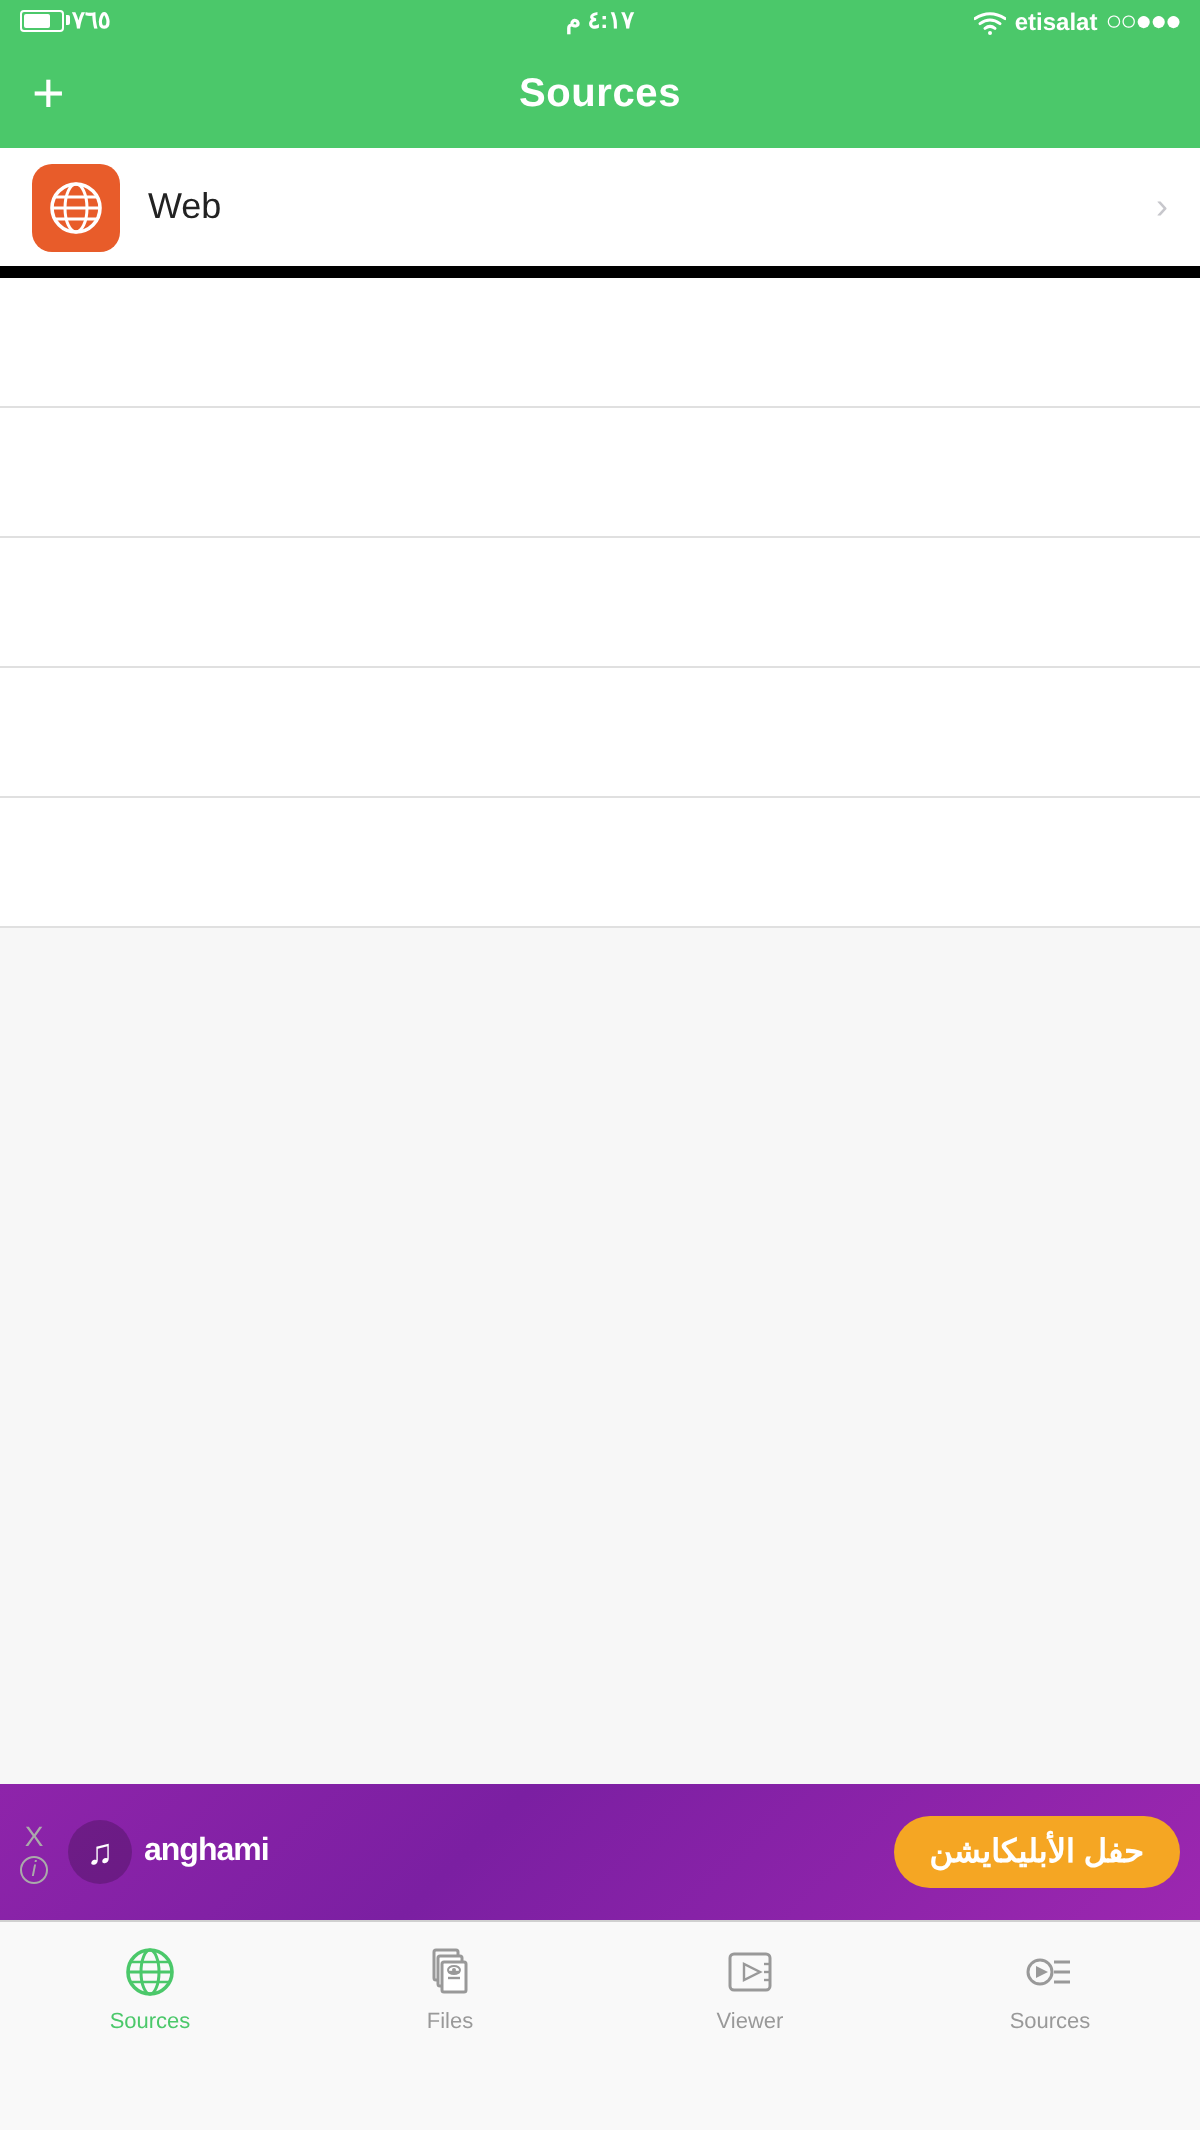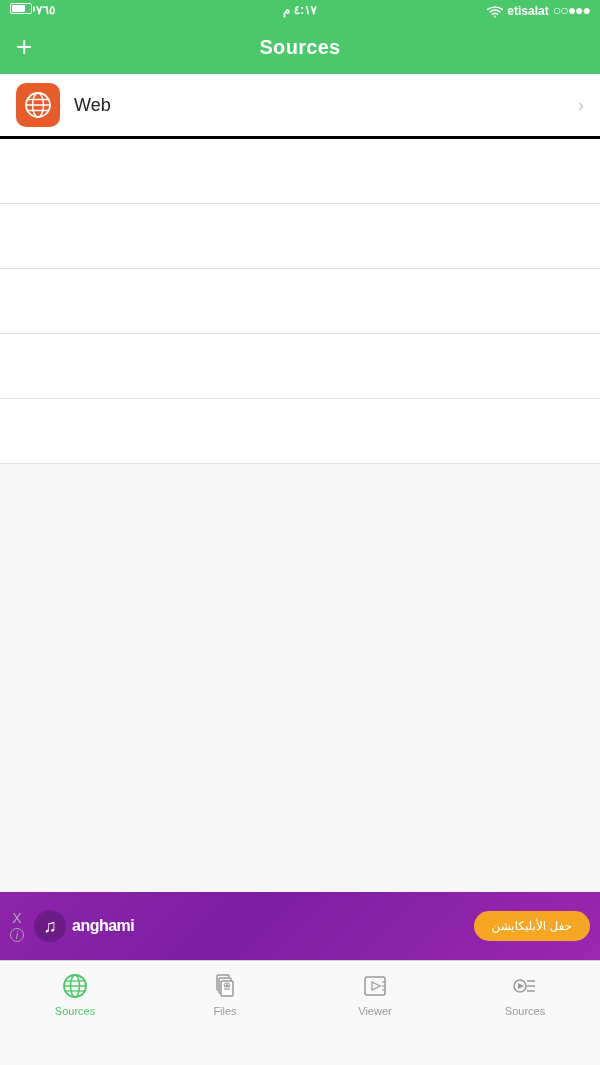--- a/index.html
+++ b/index.html
@@ -17,21 +17,21 @@
       background: #4bc86a;
       height: 20px;
       display: flex;
       align-items: center;
       justify-content: space-between;
       padding: 0 10px;
       color: white;
       font-size: 12px;
       font-weight: 600;
     }
-    .status-left { display: flex; gap: 4px; }
+    .status-left { display: flex; align-items: center; gap: 4px; }
     .status-center { position: absolute; left: 50%; transform: translateX(-50%); }
     .status-right { display: flex; align-items: flex-end; gap: 4px; }
     .battery-icon {
       width: 22px; height: 11px;
       border: 1.5px solid white; border-radius: 2px;
       position: relative; display: inline-block;
     }
     .battery-icon::after {
       content: '';
       position: absolute;
@@ -76,21 +76,21 @@
       background: white;
       flex: 1;
     }
 
     .list-item {
       display: flex;
       align-items: center;
       padding: 0 16px;
       height: 65px;
       background: white;
-      border-bottom: 3px solid #000000;
+      border-bottom: 6px solid #000000;
       cursor: pointer;
     }
     .list-icon-wrap {
       width: 44px;
       height: 44px;
       background: #e85c2a;
       border-radius: 10px;
       display: flex;
       align-items: center;
       justify-content: center;
@@ -168,22 +168,22 @@
       color: white;
       font-size: 16px;
       font-weight: 700;
       letter-spacing: -0.5px;
     }
     .ad-cta-btn {
       background: #f5a623;
       border-radius: 20px;
       padding: 8px 18px;
       color: white;
-      font-size: 12px;
-      font-weight: 400;
+      font-size: 16px;
+      font-weight: 700;
       direction: rtl;
       cursor: pointer;
       white-space: nowrap;
     }
 
     
     .tab-bar {
       position: absolute;
       bottom: 0;
       left: 0;

